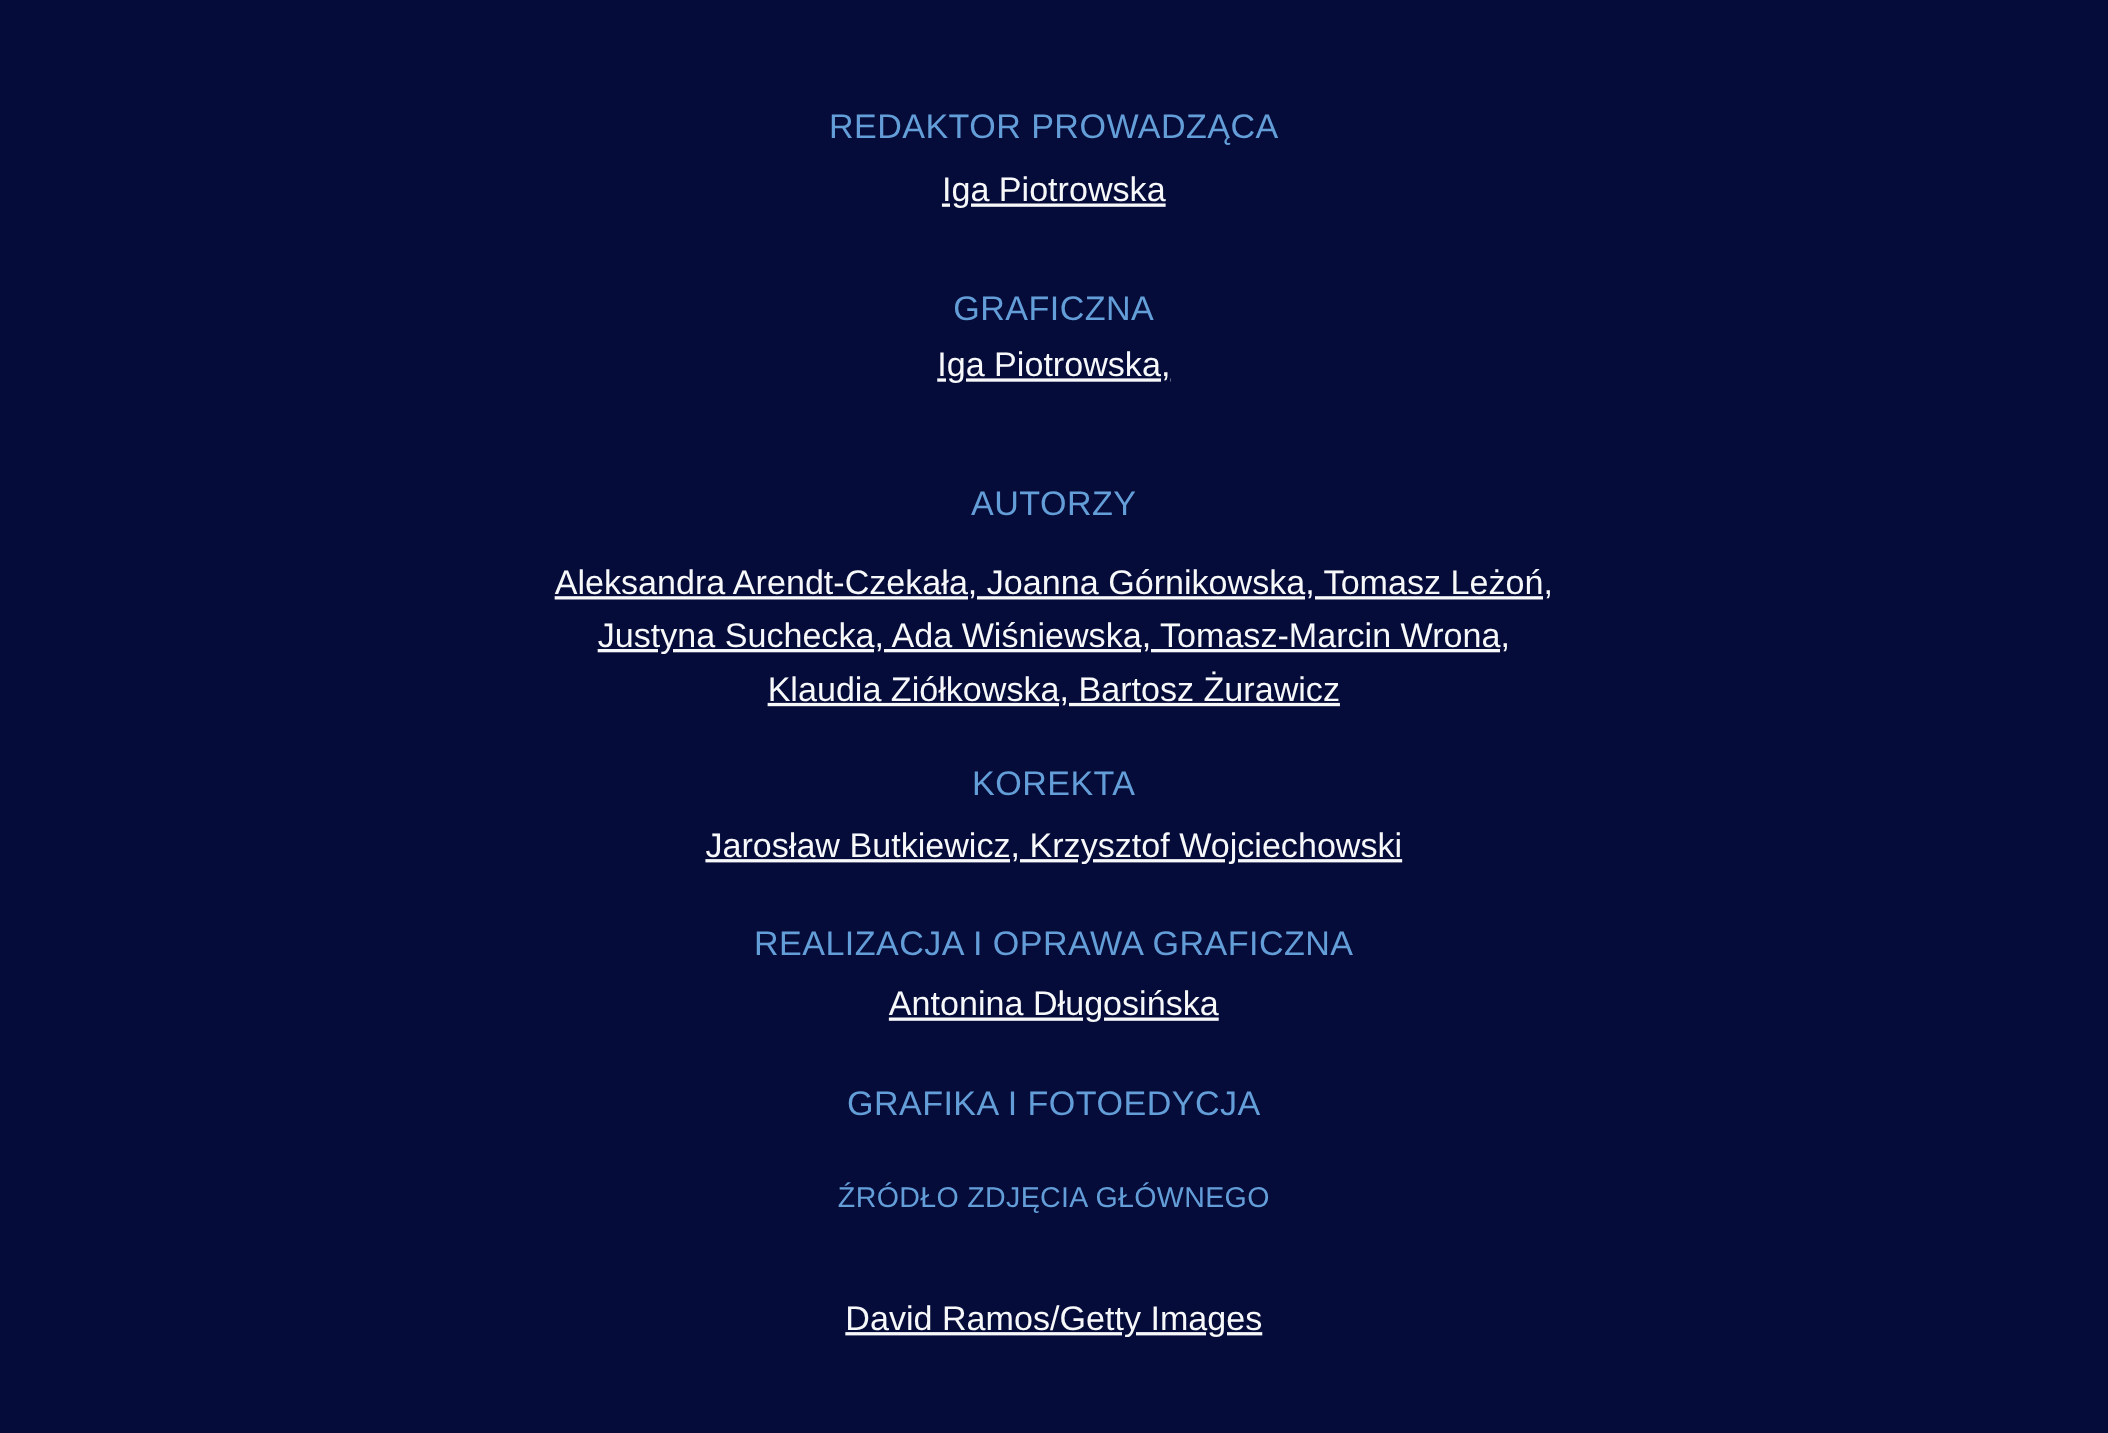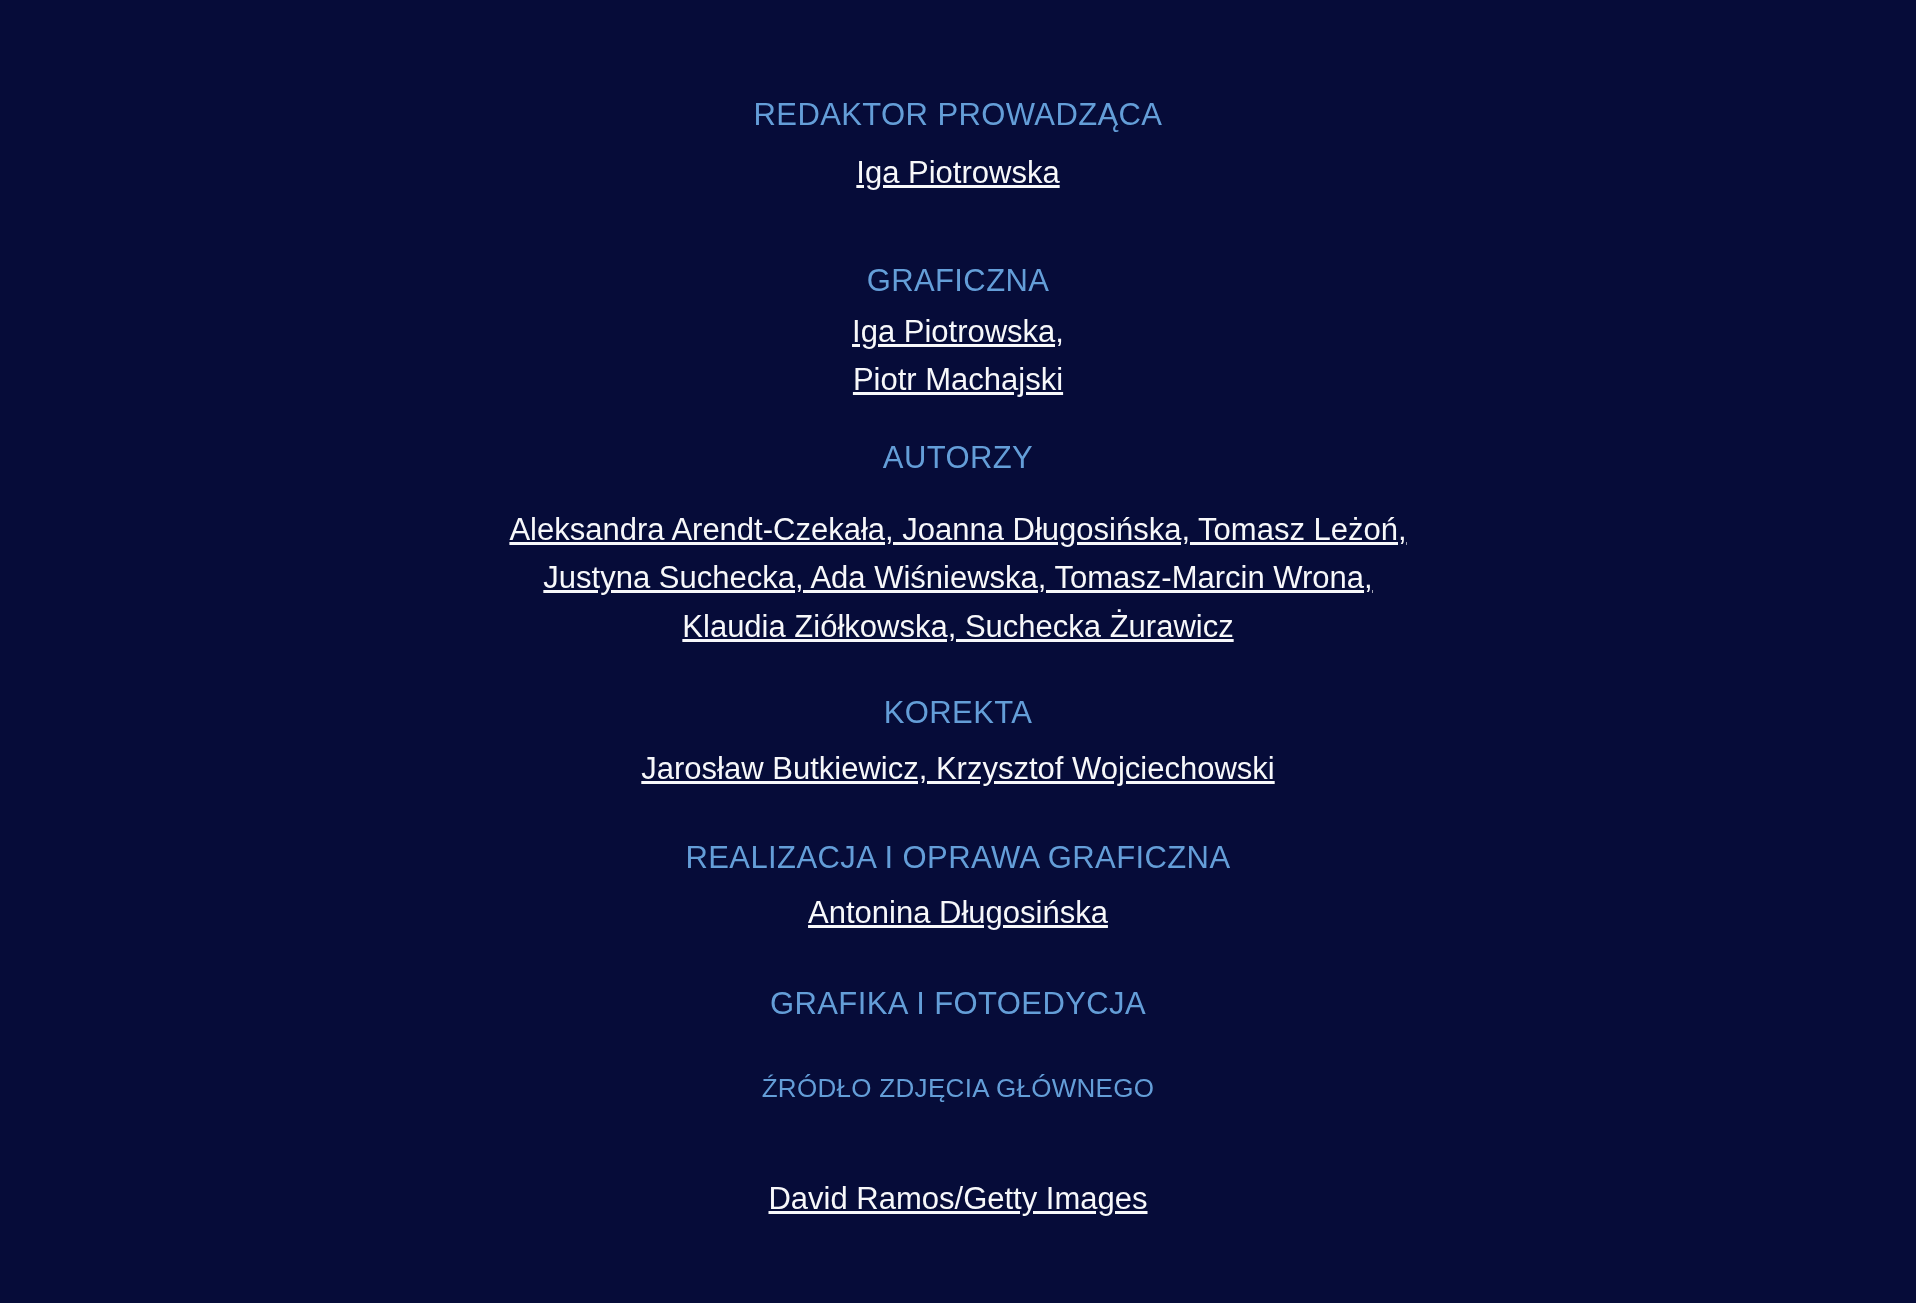--- a/index.html
+++ b/index.html
@@ -48,26 +48,25 @@
 </head>
 <body>
 
 <div class="credits">
 
   <div class="line section-title" style="top:95px">REDAKTOR PROWADZĄCA</div>
   <div class="line names" style="top:153px">Iga Piotrowska</div>
 
   <div class="line section-title" style="top:261px">GRAFICZNA</div>
   <div class="line names" style="top:312px">Iga Piotrowska,</div>
-  <div class="line names" style="top:360px">Piotr Machajski</div>
 
   <div class="line section-title" style="top:438px">AUTORZY</div>
-  <div class="line names" style="top:510px">Aleksandra Arendt-Czekała, Joanna Długosińska, Tomasz Leżoń,</div>
+  <div class="line names" style="top:510px">Aleksandra Arendt-Czekała, Joanna Górnikowska, Tomasz Leżoń,</div>
   <div class="line names" style="top:558px">Justyna Suchecka, Ada Wiśniewska, Tomasz-Marcin Wrona,</div>
-  <div class="line names" style="top:607px">Klaudia Ziółkowska, Suchecka Żurawicz</div>
+  <div class="line names" style="top:607px">Klaudia Ziółkowska, Bartosz Żurawicz</div>
 
   <div class="line section-title" style="top:693px">KOREKTA</div>
   <div class="line names" style="top:749px">Jarosław Butkiewicz, Krzysztof Wojciechowski</div>
 
   <div class="line section-title" style="top:838px">REALIZACJA I OPRAWA GRAFICZNA</div>
   <div class="line section-title" style="top:984px">GRAFIKA I FOTOEDYCJA</div>
 
   <div class="line names" style="top:893px">Antonina Długosińska</div>
 
   <div class="line section-title small" style="top:1068px">ŹRÓDŁO ZDJĘCIA GŁÓWNEGO</div>

